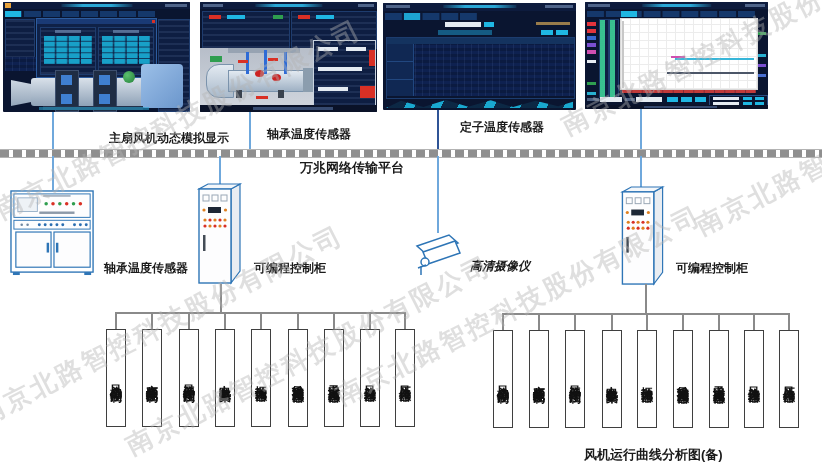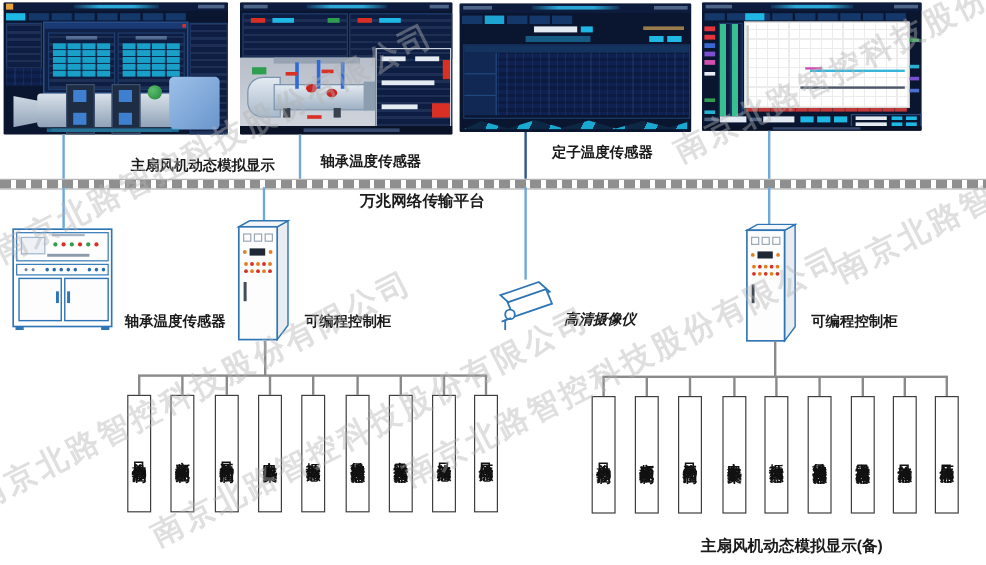--- a/index.html
+++ b/index.html
@@ -405,21 +405,21 @@
   <div class="sensor-box" style="left:709px;top:330px;">
       <span>定子温度传感器</span>
     </div>
   <div class="sensor-box" style="left:744px;top:330px;">
       <span>风速传感器</span>
     </div>
   <div class="sensor-box" style="left:779px;top:330px;">
       <span>风压传感器</span>
     </div>
 
-  <div class="lbl lbl-13" style="left:584px;top:446px;">主扇风机动态模拟显示(备)</div>
+  <div class="lbl lbl-13" style="left:584px;top:446px;">风机运行曲线分析图(备)</div>
 
   <div class="wm" style="left:-28px;top:402px;">南京北路智控科技股份有限公司</div>
   <div class="wm" style="left:-10px;top:196px;">南京北路智控科技股份有限公司</div>
   <div class="wm" style="left:330px;top:382px;">南京北路智控科技股份有限公司</div>
   <div class="wm" style="left:556px;top:112px;">南京北路智控科技股份有限公司</div>
   <div class="wm" style="left:690px;top:212px;">南京北路智控科技股份有限公司</div>
   <div class="wm" style="left:120px;top:432px;">南京北路智控科技股份有限公司</div>
 
 </div>
 

